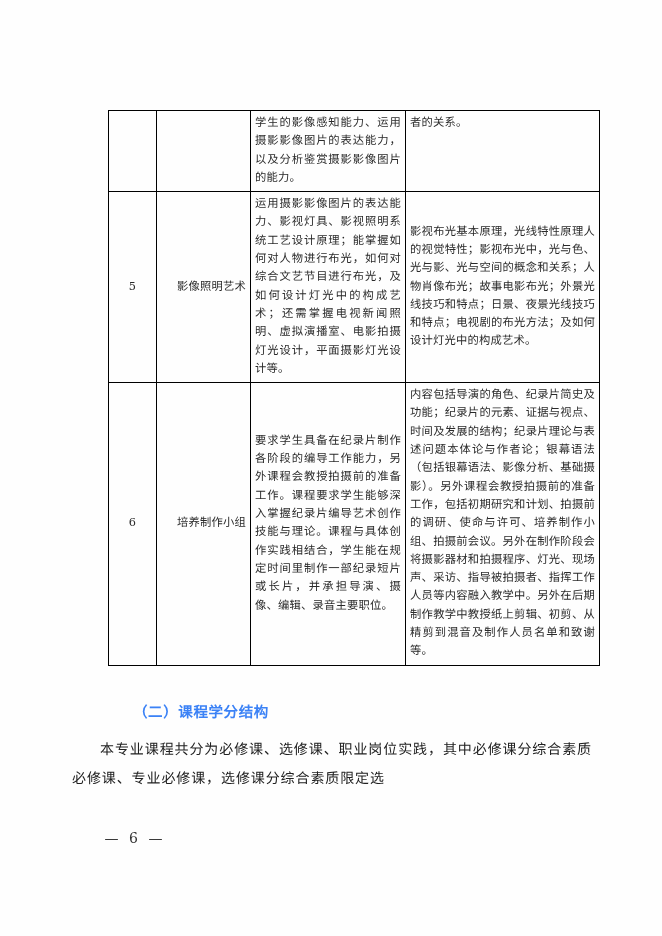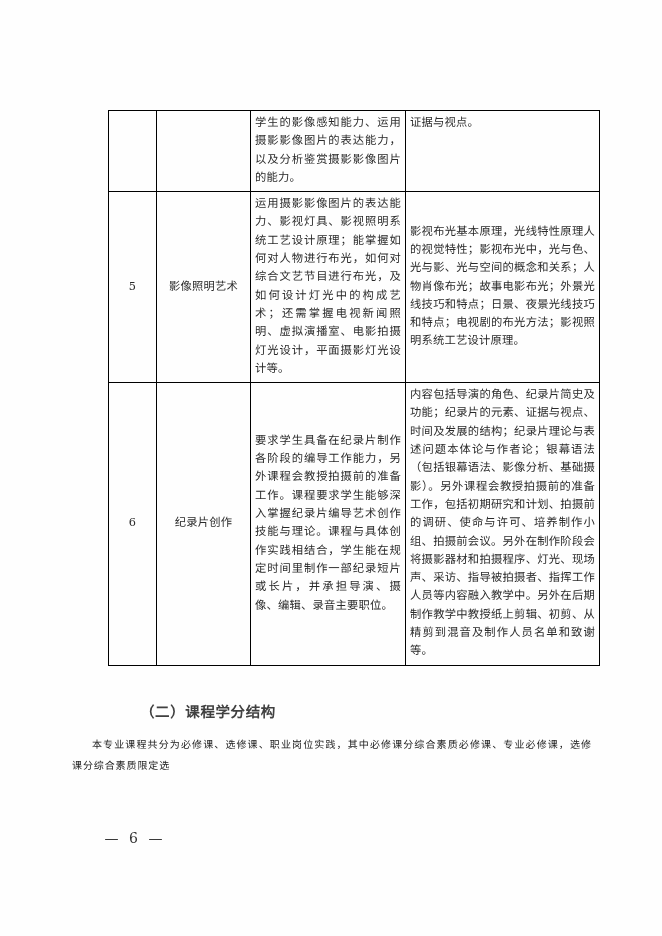--- a/index.html
+++ b/index.html
@@ -37,43 +37,43 @@
     padding: 3px 4px 4px 4px;
     vertical-align: middle;
     font-size: 11.3px;
     line-height: 1.62;
     letter-spacing: 0.2px;
     color: #2a2a2a;
     font-family: "DejaVu Serif", "Liberation Serif", serif;
   }
   .col-no    { width: 39px;  text-align: center; font-size: 13px;
                font-family: "DejaVu Serif","Liberation Serif",serif; }
-  .col-name  { width: 85px;  text-align: center; }
+  .col-name  { width: 85px;  text-align: right; }
   .col-goal  { width: 146px; text-align: justify; text-align-last: left; }
   .col-desc  { width: 185px; text-align: justify; text-align-last: left; }
 
   td.top-align   { vertical-align: top; }
 
   
   .section-heading {
     position: absolute;
-    left: 140px;
+    left: 133px;
     top: 700px;
     font-size: 14.5px;
     font-weight: bold;
     letter-spacing: 0.6px;
     font-family: "DejaVu Serif", "Liberation Serif", serif;
-    color: #404040;
+    color: #3b82f6;
   }
   .body-para {
     position: absolute;
     left: 72px;
     top: 735px;
     width: 520px;
-    font-size: 10px;
+    font-size: 14px;
     line-height: 2.05;
     text-indent: 2em;
     text-align: justify;
     text-align-last: left;
     letter-spacing: 0.9px;
     font-family: "DejaVu Serif", "Liberation Serif", serif;
     color: #212121;
   }
 
   .page-number {
@@ -93,33 +93,33 @@
 
 <div class="page">
 
   <table class="course-table">
     <tbody>
 
       <tr>
         <td class="col-no"></td>
         <td class="col-name"></td>
         <td class="col-goal top-align">学生的影像感知能力、运用摄影影像图片的表达能力，以及分析鉴赏摄影影像图片的能力。</td>
-        <td class="col-desc top-align">证据与视点。</td>
+        <td class="col-desc top-align">者的关系。</td>
       </tr>
 
       <tr>
         <td class="col-no">5</td>
         <td class="col-name">影像照明艺术</td>
         <td class="col-goal">运用摄影影像图片的表达能力、影视灯具、影视照明系统工艺设计原理；能掌握如何对人物进行布光，如何对综合文艺节目进行布光，及如何设计灯光中的构成艺术；还需掌握电视新闻照明、虚拟演播室、电影拍摄灯光设计，平面摄影灯光设计等。</td>
-        <td class="col-desc">影视布光基本原理，光线特性原理人的视觉特性；影视布光中，光与色、光与影、光与空间的概念和关系；人物肖像布光；故事电影布光；外景光线技巧和特点；日景、夜景光线技巧和特点；电视剧的布光方法；影视照明系统工艺设计原理。</td>
+        <td class="col-desc">影视布光基本原理，光线特性原理人的视觉特性；影视布光中，光与色、光与影、光与空间的概念和关系；人物肖像布光；故事电影布光；外景光线技巧和特点；日景、夜景光线技巧和特点；电视剧的布光方法；及如何设计灯光中的构成艺术。</td>
       </tr>
 
       <tr>
         <td class="col-no">6</td>
-        <td class="col-name">纪录片创作</td>
+        <td class="col-name">培养制作小组</td>
         <td class="col-goal">要求学生具备在纪录片制作各阶段的编导工作能力，另外课程会教授拍摄前的准备工作。课程要求学生能够深入掌握纪录片编导艺术创作技能与理论。课程与具体创作实践相结合，学生能在规定时间里制作一部纪录短片或长片，并承担导演、摄像、编辑、录音主要职位。</td>
         <td class="col-desc">内容包括导演的角色、纪录片简史及功能；纪录片的元素、证据与视点、时间及发展的结构；纪录片理论与表述问题本体论与作者论；银幕语法（包括银幕语法、影像分析、基础摄影）。另外课程会教授拍摄前的准备工作，包括初期研究和计划、拍摄前的调研、使命与许可、培养制作小组、拍摄前会议。另外在制作阶段会将摄影器材和拍摄程序、灯光、现场声、采访、指导被拍摄者、指挥工作人员等内容融入教学中。另外在后期制作教学中教授纸上剪辑、初剪、从精剪到混音及制作人员名单和致谢等。</td>
       </tr>
 
     </tbody>
   </table>
 
   <div class="section-heading">（二）课程学分结构</div>
 
   <div class="body-para">本专业课程共分为必修课、选修课、职业岗位实践，其中必修课分综合素质必修课、专业必修课，选修课分综合素质限定选</div>

